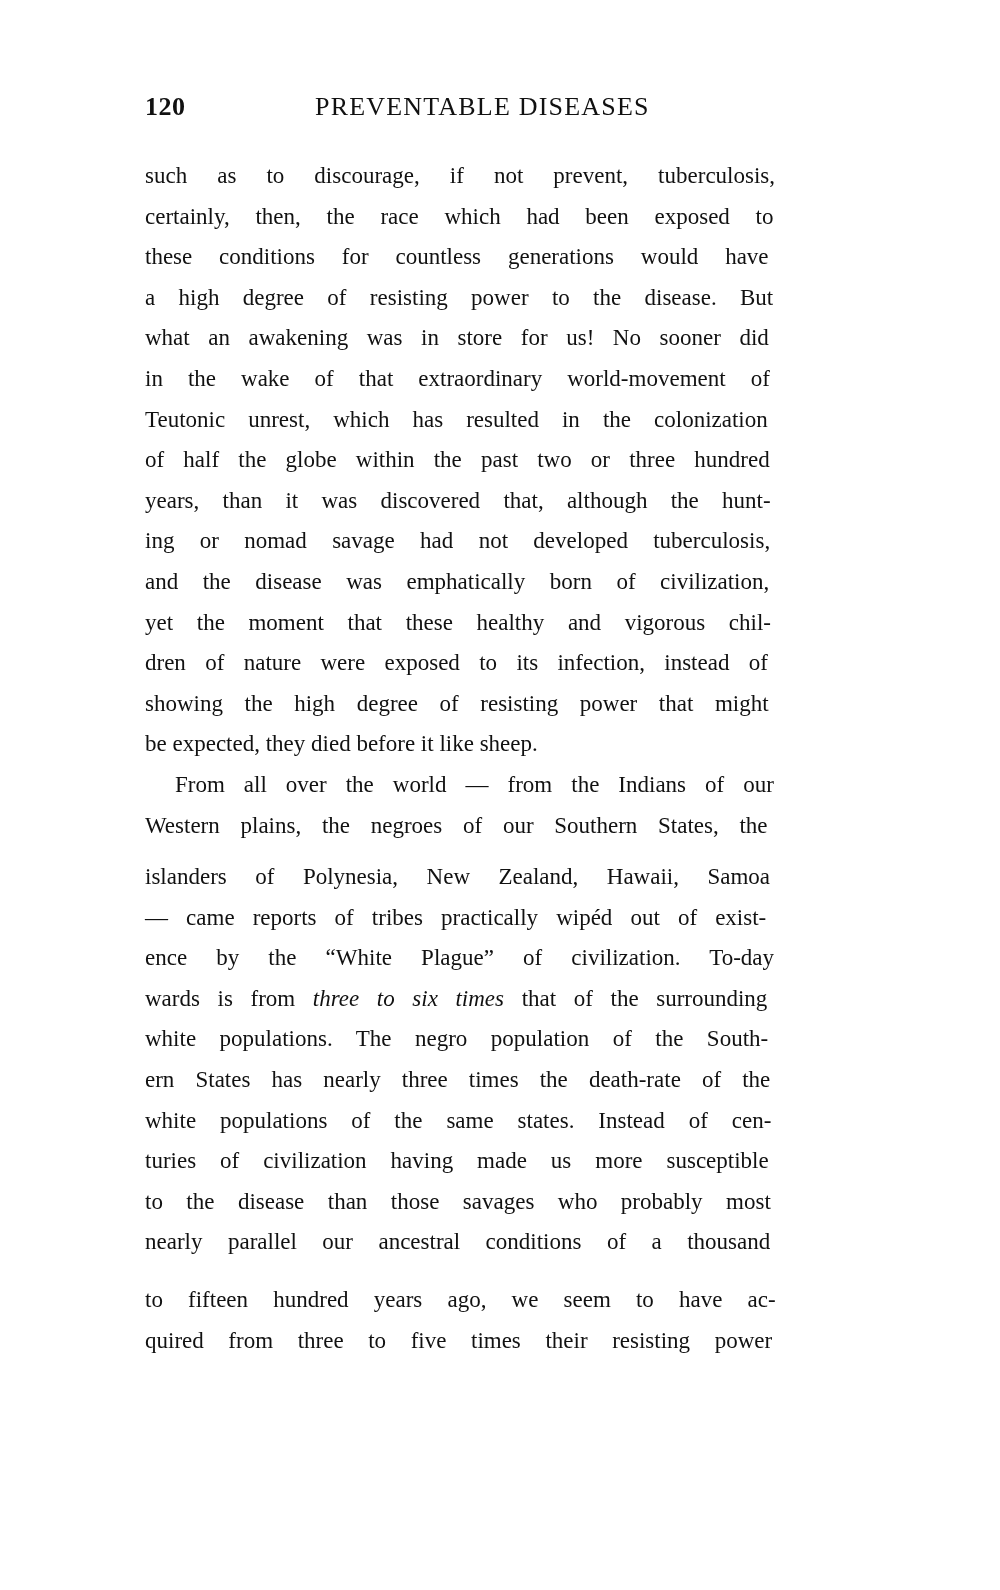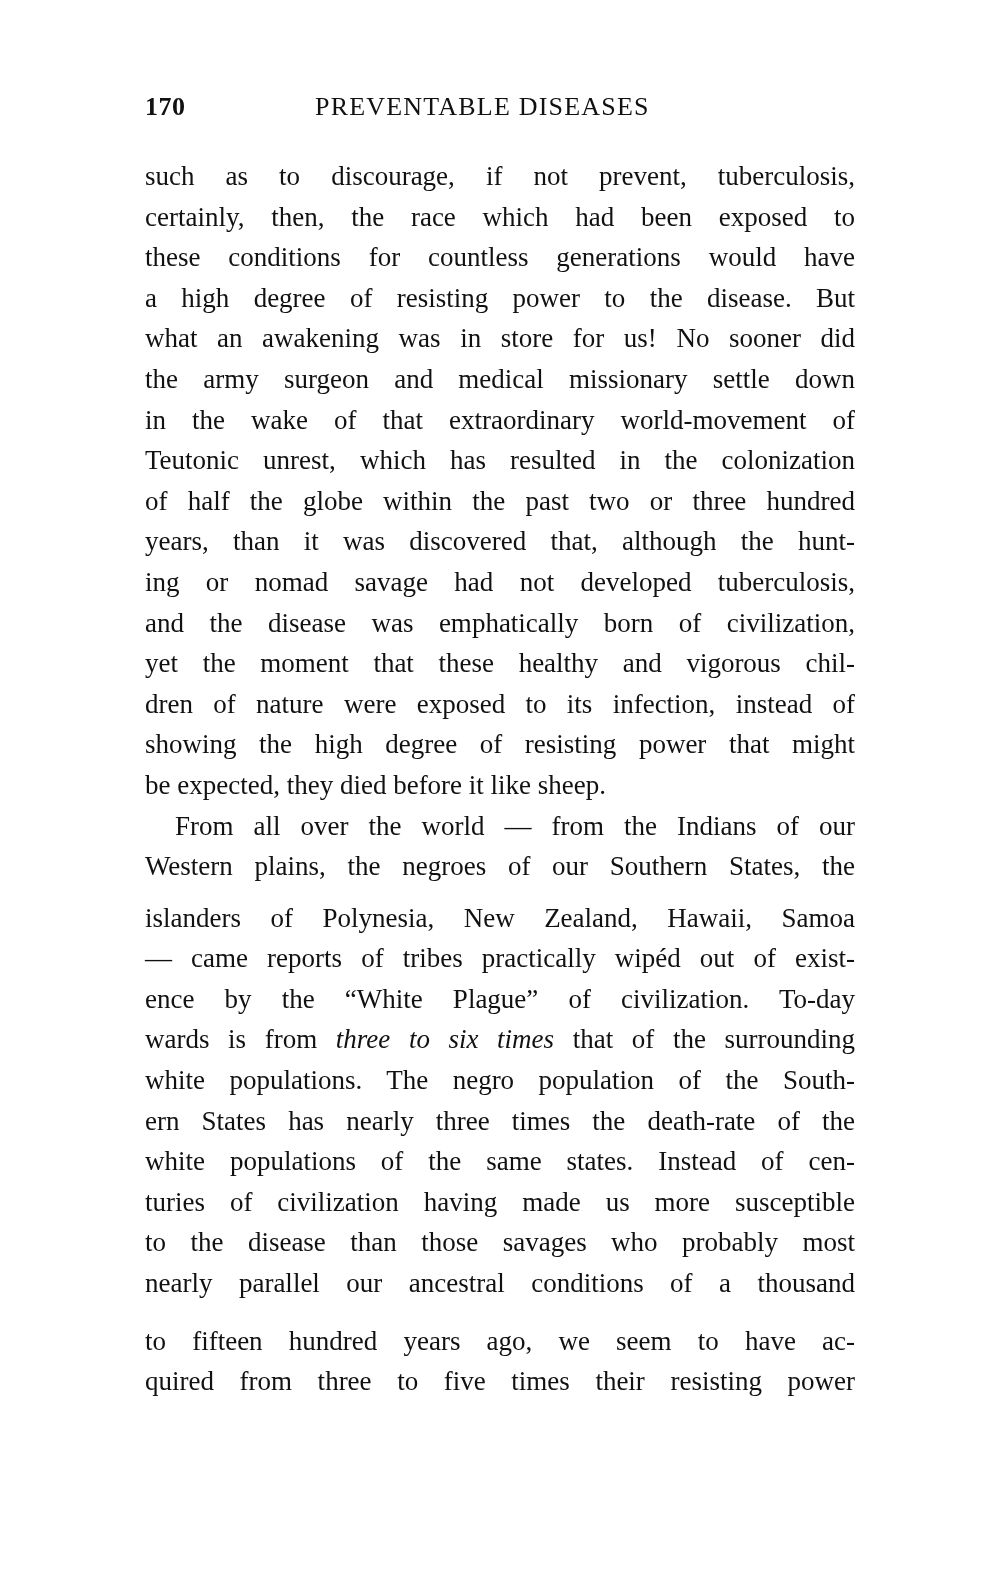--- a/index.html
+++ b/index.html
@@ -39,21 +39,21 @@
       top: 6px;
       letter-spacing: 1.2px;
     }
     .body-text {
       margin-top: 26px;
     }
     .line {
       display: block;
       height: 40.6px;
       line-height: 40.6px;
-      font-size: 27px;
+      font-size: 23px;
       text-align: justify;
       text-align-last: justify;
       white-space: nowrap;
       overflow: visible;
       font-family: Liberation Serif, serif;
     }
     .line.last {
       text-align-last: left;
     }
     .line.indent {
@@ -62,31 +62,30 @@
     .line span {
       white-space: pre;
     }
     em { font-style: italic; }
   </style>
 </head>
 <body>
 
 <div class="page">
   <div class="running-head">
-    <span class="page-number">170</span>
+    <span class="page-number">120</span>
     <span class="running-title">PREVENTABLE DISEASES</span>
   </div>
   <div class="body-text" id="body-text">
       <div>
         <div class="line" style="text-align: left; text-align-last: left; display: block; word-spacing: 24.304px;">such as to discourage, if not prevent, tuberculosis,</div>
         <div class="line" style="text-align: center; text-align-last: left; display: block; word-spacing: 19.996px;">certainly, then, the race which had been exposed to</div>
         <div class="line" style="text-align: left; text-align-last: left; display: block; word-spacing: 21.104px;">these conditions for countless generations would have</div>
         <div class="line" style="text-align: left; text-align-last: left; display: block; word-spacing: 17.571px;">a high degree of resisting power to the disease. But</div>
         <div class="line" style="text-align: left; text-align-last: left; display: block; word-spacing: 12.814px;">what an awakening was in store for us! No sooner did</div>
-        <div class="line" style="text-align: left; text-align-last: left; display: block; word-spacing: 18.482px;">the army surgeon and medical missionary settle down</div>
         <div class="line" style="text-align: left; text-align-last: left; display: block; word-spacing: 19.277px;">in the wake of that extraordinary world-movement of</div>
         <div class="line" style="text-align: left; text-align-last: left; display: block; word-spacing: 17.292px;">Teutonic unrest, which has resulted in the colonization</div>
         <div class="line" style="text-align: left; text-align-last: left; display: block; word-spacing: 13.414px;">of half the globe within the past two or three hundred</div>
         <div class="line" style="text-align: left; text-align-last: left; display: block; word-spacing: 17.518px;">years, than it was discovered that, although the hunt-</div>
         <div class="line" style="text-align: left; text-align-last: left; display: block; word-spacing: 19.592px;">ing or nomad savage had not developed tuberculosis,</div>
         <div class="line" style="text-align: left; text-align-last: left; display: block; word-spacing: 18.741px;">and the disease was emphatically born of civilization,</div>
         <div class="line" style="text-align: left; text-align-last: left; display: block; word-spacing: 17.893px;">yet the moment that these healthy and vigorous chil-</div>
         <div class="line" style="text-align: left; text-align-last: left; display: block; word-spacing: 13.576px;">dren of nature were exposed to its infection, instead of</div>
         <div class="line" style="text-align: left; text-align-last: left; display: block; word-spacing: 15.826px;">showing the high degree of resisting power that might</div>
         <div class="line last">be expected, they died before it like sheep.</div>

